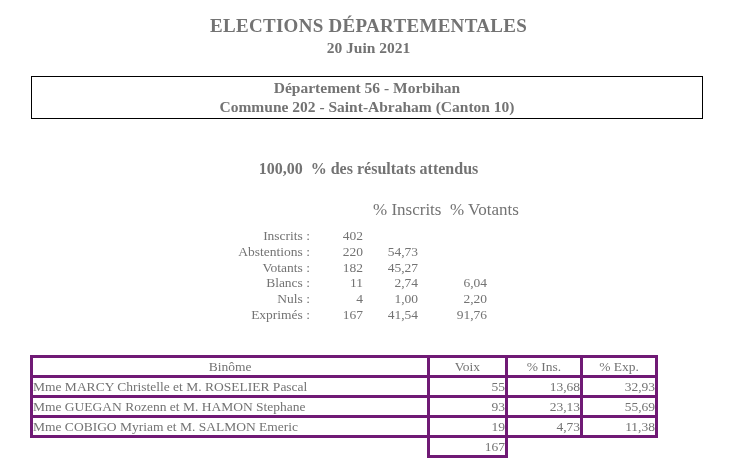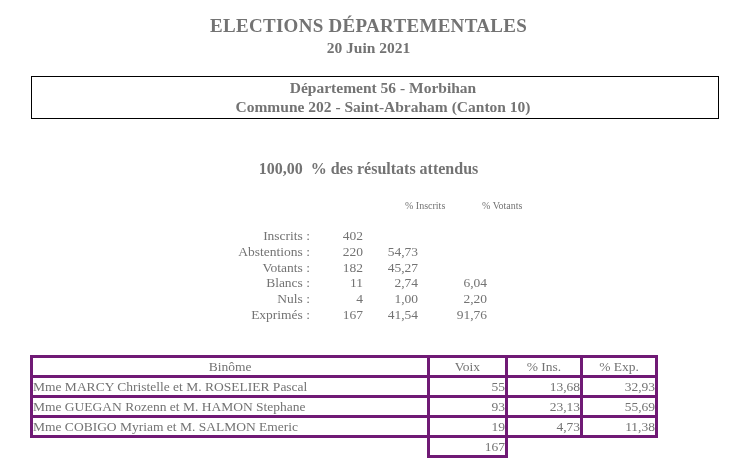--- a/index.html
+++ b/index.html
@@ -36,39 +36,38 @@
   .loc-box {
     position: absolute;
     left: 31px;
     top: 76px;
     width: 670px;
     border: 1px solid #000000;
     text-align: center;
     font-weight: bold;
     font-size: 15.5px;
     line-height: 19px;
-    padding: 1px 0 2px 16px;
+    padding: 1px 0 2px 0;
   }
   .tour {
     top: 143px;
     font-size: 15.5px;
     font-weight: bold;
   }
   .expected {
     top: 160px;
     font-size: 16px;
     font-weight: bold;
     white-space: pre;
   }
   .pct-head {
     position: absolute;
     top: 200px;
-    font-size: 10px;
+    font-size: 17px;
     white-space: pre;
-    margin-left: 32px;
   }
   .pct-head.ins { left: 373px; }
   .pct-head.vot { left: 450px; }
   .stats {
     position: absolute;
     left: 0;
     top: 228px;
   }
   .srow {
     display: flex;

